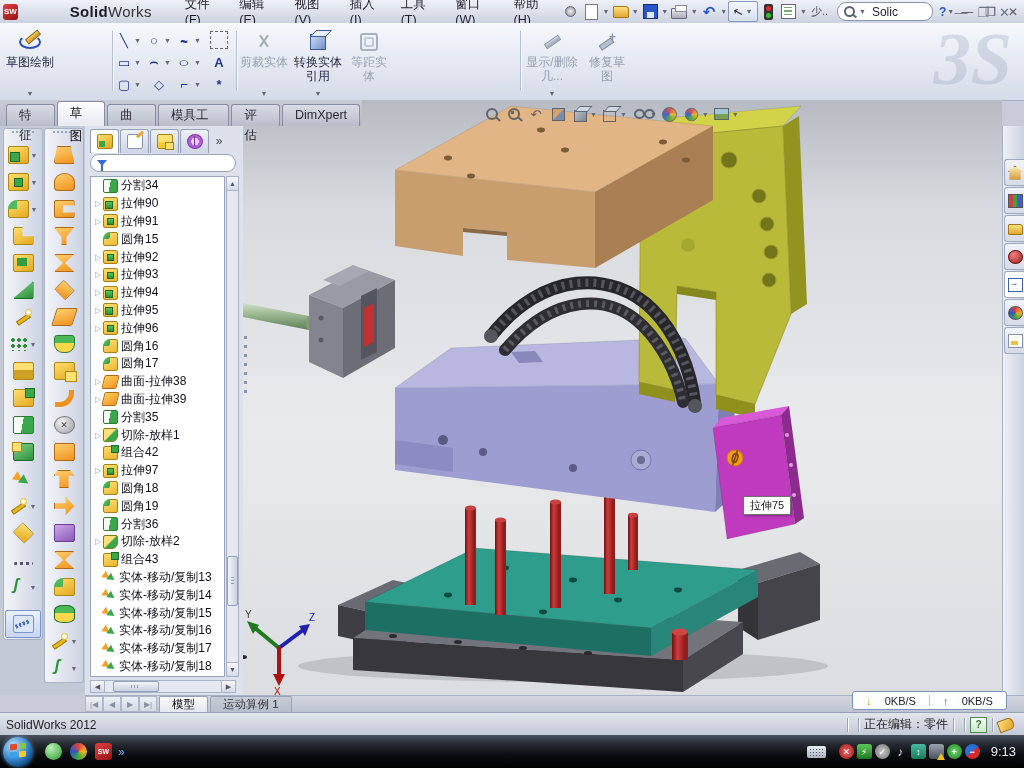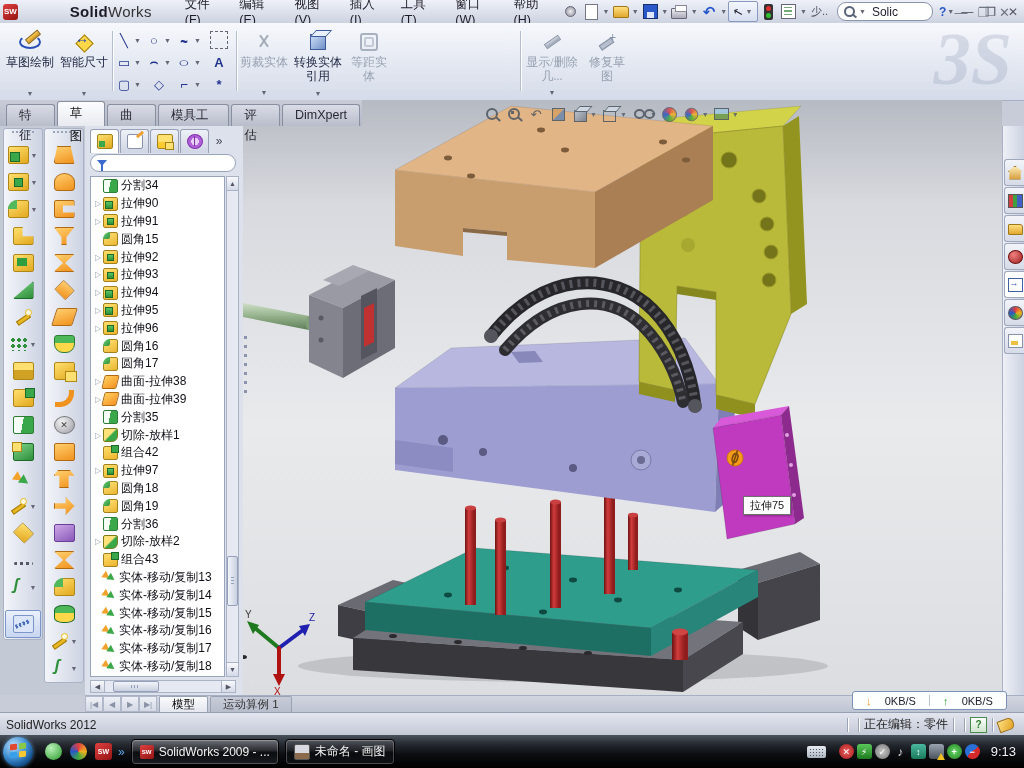--- a/index.html
+++ b/index.html
@@ -40,21 +40,21 @@
   .mag::after{content:"";position:absolute;width:5px;height:2px;background:#5a6478;right:-4px;bottom:-2px;transform:rotate(40deg);}
   #search-input{border:none;outline:none;width:52px;font-size:12px;color:#223;background:transparent;}
   .win-glyph{color:#556;font-size:12px;padding:0 6px;}
   
   #cmdbar{position:absolute;left:0;top:23px;width:1024px;height:77px;
     background:linear-gradient(#f6f8fc,#d5dbe9);border-bottom:1px solid #a8b0c4;overflow:hidden;}
   .watermark{position:absolute;right:12px;top:-6px;font-size:74px;font-style:italic;font-weight:bold;
     color:rgba(150,160,185,.30);font-family:"Liberation Serif","DejaVu Serif",serif;}
   .cmd-big{position:absolute;top:3px;height:70px;display:flex;flex-direction:column;align-items:center;
     justify-content:flex-start;font-size:12px;color:#1e2440;text-align:center;line-height:13.5px;border-radius:3px;padding-top:4px;}
-  .cmd-big.dis{color:#98a2b2;font-family:Liberation Serif, serif;}
+  .cmd-big.dis{color:#98a2b2;}
   .cmd-ic{height:24px;display:flex;align-items:center;justify-content:center;margin-bottom:2px;}
   .cmd-dd{font-size:7px;color:#667;margin-top:auto;}
   .vsep{position:absolute;top:8px;height:60px;width:1px;background:#b4bccf;box-shadow:1px 0 0 #fff;}
   .ic-sketchpen{width:22px;height:16px;position:relative;}
   .ic-sketchpen::before{content:"";position:absolute;left:0;bottom:1px;width:18px;height:10px;border:2px solid #2a50b8;border-radius:50%;border-top-color:transparent;}
   .ic-sketchpen::after{content:"";position:absolute;right:0;top:0;width:14px;height:4px;background:linear-gradient(#ffd050,#d09020);transform:rotate(-40deg);border:1px solid #8a6210;}
   .ic-dim{width:22px;height:16px;position:relative;}
   .ic-dim::before{content:"";position:absolute;left:5px;top:3px;width:11px;height:11px;background:#ffd84a;border:1px solid #a08018;transform:rotate(45deg);}
   .ic-dim::after{content:"↔";position:absolute;left:2px;top:-2px;color:#2244bb;font-size:14px;font-weight:bold;}
   .ic-scissors{width:16px;height:16px;position:relative;opacity:.65;}
@@ -372,27 +372,20 @@
 
   <div id="cmdbar">
     <div class="watermark">3S</div>
     <div class="cmd-big" style="left:4px;width:52px">
       <span class="cmd-ic">
           <span class="ic-sketchpen"></span>
         </span>
       <span>草图绘制</span>
       <span class="cmd-dd">▼</span>
     </div>
-    <div class="cmd-big" style="left:58px;width:52px">
-      <span class="cmd-ic">
-          <span class="ic-dim"></span>
-        </span>
-      <span>智能尺寸</span>
-      <span class="cmd-dd">▼</span>
-    </div>
     <div class="vsep" style="left:112px"></div>
     <div id="sk-grid">
         <span class="skg">
           <span class="g">╲</span>
           <span class="dd">▼</span>
         </span>
         <span class="skg">
           <span class="g">○</span>
           <span class="dd">▼</span>
         </span>
@@ -1069,30 +1062,20 @@
       <span class="fl" style="left:16px;top:6px;background:#8ac848;transform:skewY(-8deg)"></span>
       <span class="fl" style="left:7px;top:15px;background:#38a0e8;transform:skewY(-8deg)"></span>
       <span class="fl" style="left:16px;top:14px;background:#f8c830;transform:skewY(-8deg)"></span>
     </div>
     <span id="quicklaunch" style="display:flex;align-items:center">
         <span class="ql ql-msg"></span>
         <span class="ql ql-med"></span>
         <span class="ql ql-sw">SW</span>
       </span>
     <span class="chev">»</span>
-    <span id="taskbtns" style="display:flex;align-items:center">
-        <div class="taskbtn">
-          <span class="tk-ic tk-sw">SW</span>
-          <span>SolidWorks 2009 - ...</span>
-        </div>
-        <div class="taskbtn inactive">
-          <span class="tk-ic tk-paint"></span>
-          <span>未命名 - 画图</span>
-        </div>
-      </span>
     <div id="traygrp">
       <span class="kbd"></span>
       <span id="trayicons" style="display:flex;align-items:center;gap:3px">
           <span class="tray t-red">✕</span>
           <span class="tray t-grn">⚡</span>
           <span class="tray t-gry">✓</span>
           <span class="tray t-vol">♪</span>
           <span class="tray t-grn2">↕</span>
           <span class="tray t-net"></span>
           <span class="tray t-plus">+</span>

